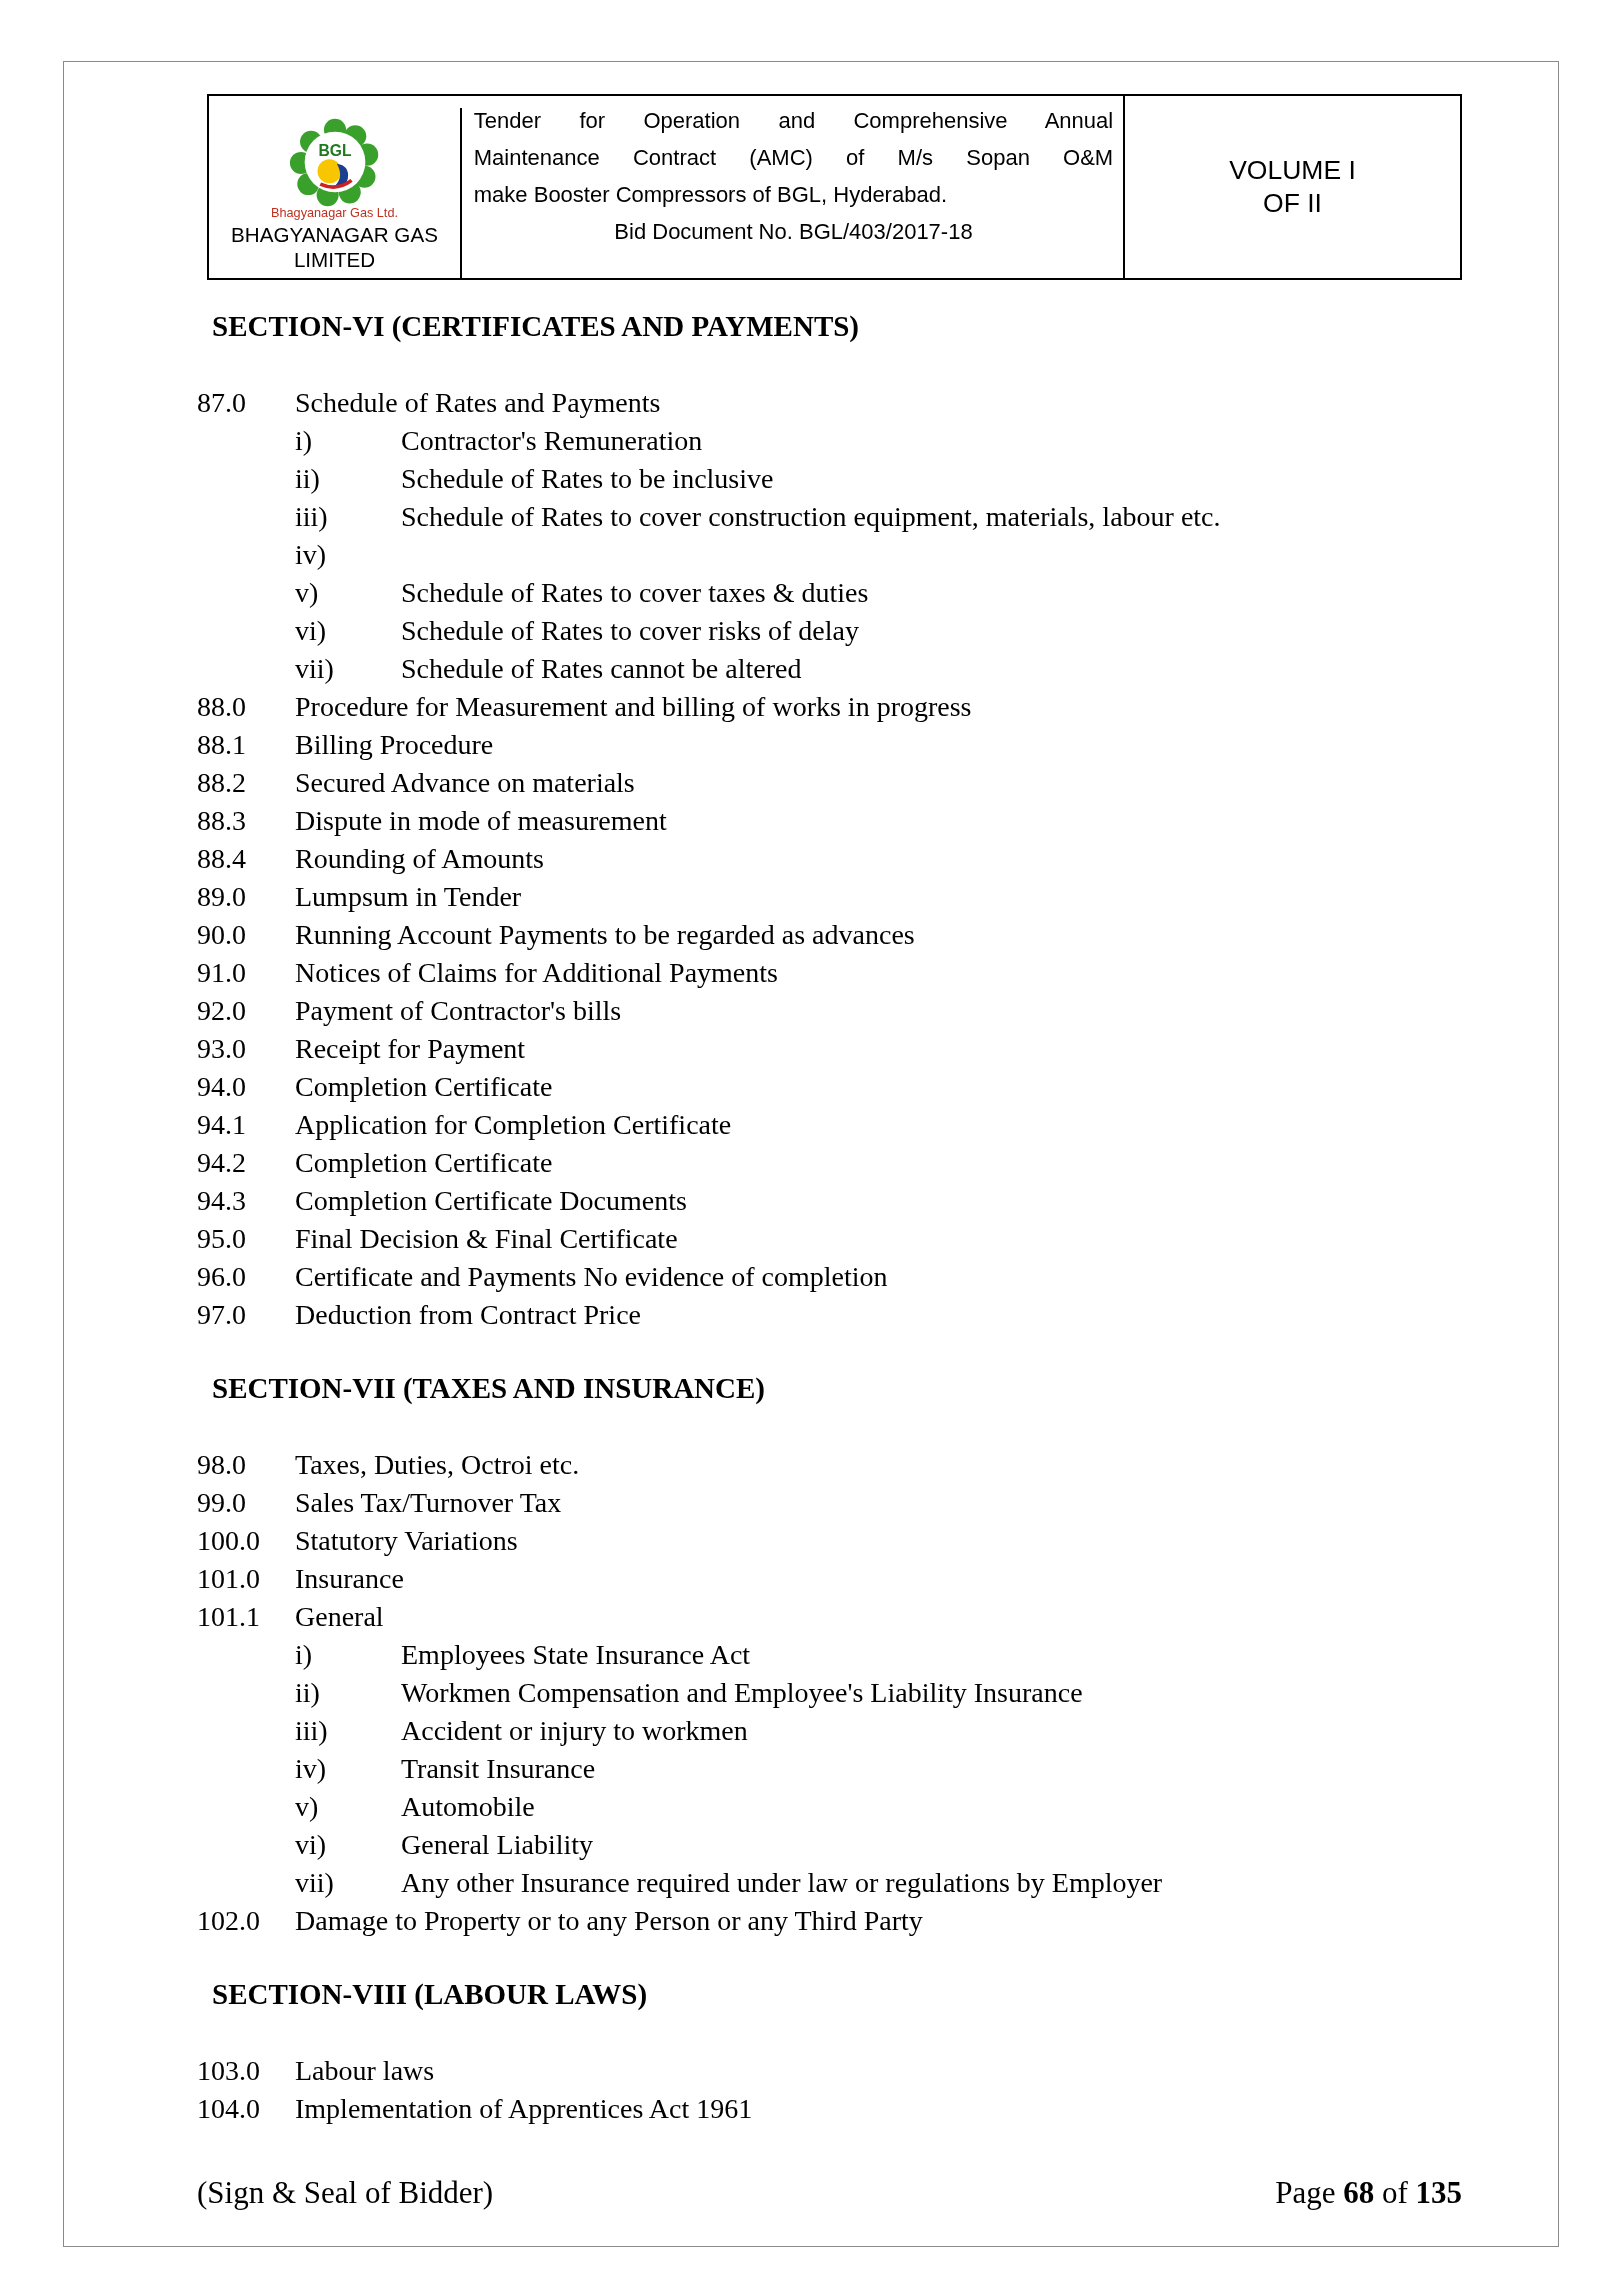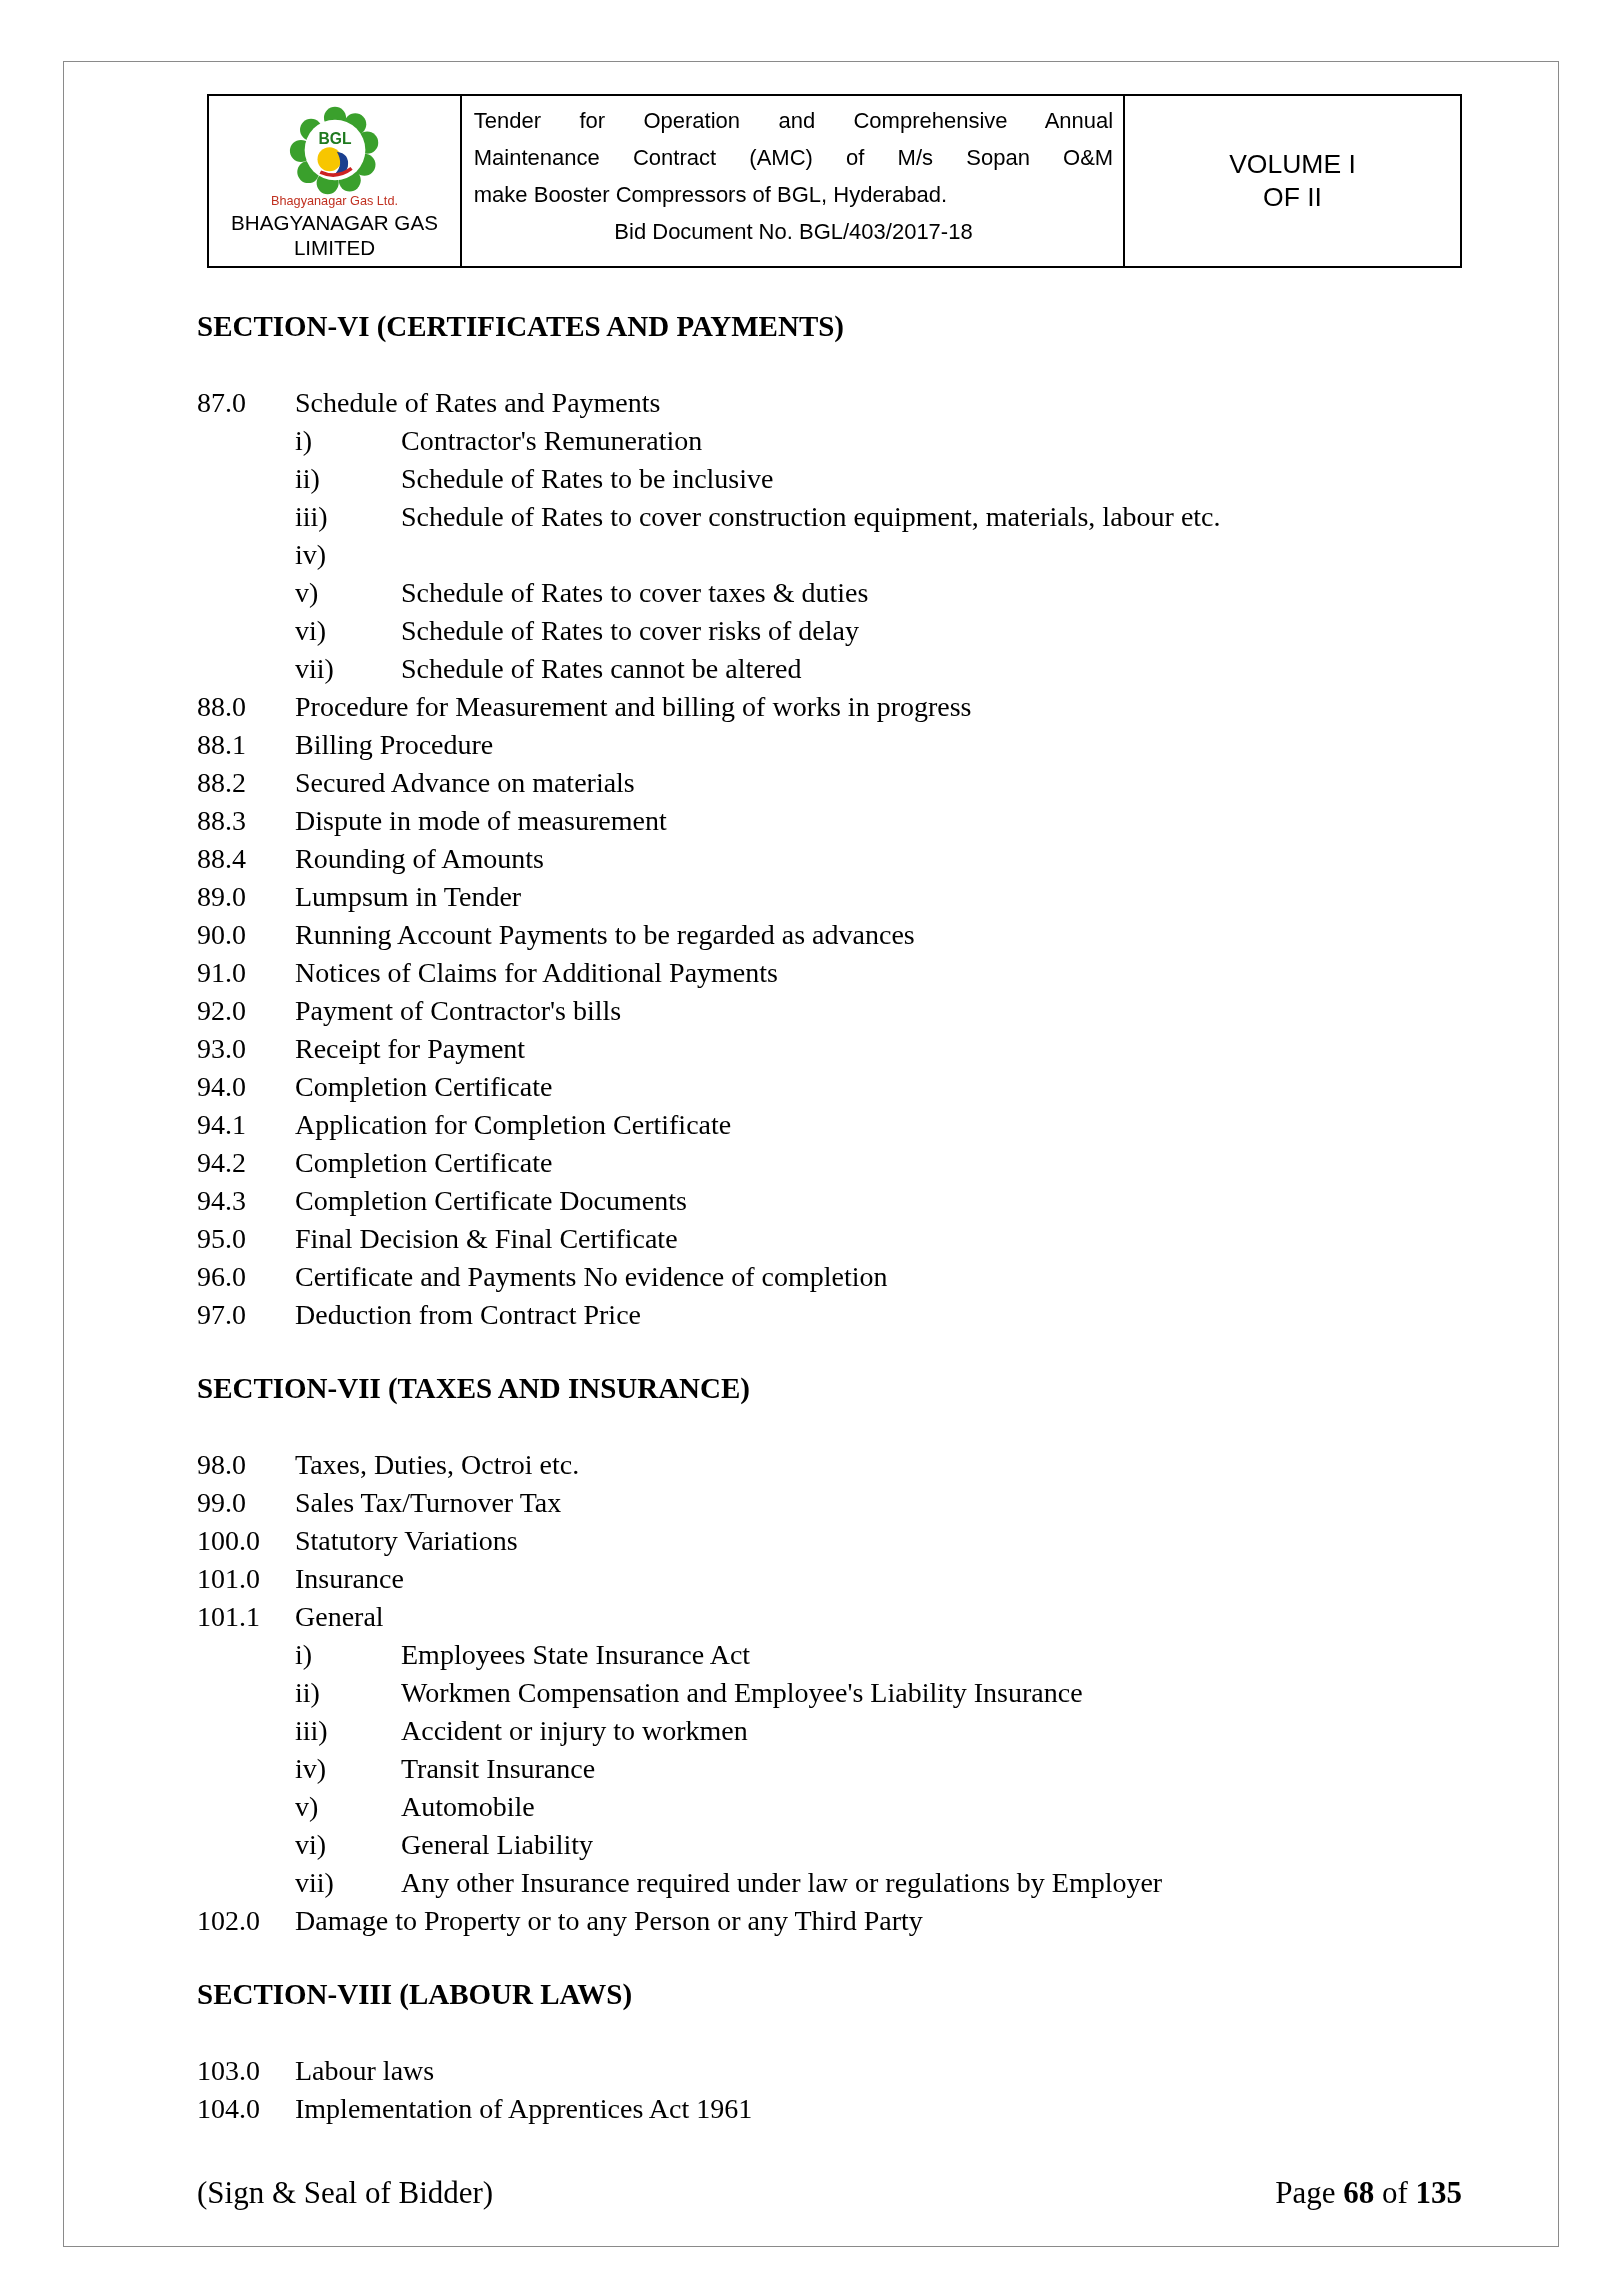--- a/index.html
+++ b/index.html
@@ -12,21 +12,21 @@
     border:1px solid #8a8a8a;box-sizing:border-box;background:#fff;
   }
   
   .header{
     position:absolute;left:143px;top:32px;width:1255px;display:flex;
     border:2px solid #000;box-sizing:border-box;
   }
   .cell-logo{
     width:253px;border-right:2px solid #000;box-sizing:border-box;
     display:flex;flex-direction:column;align-items:center;
-    padding:7.8px 3.9px 5.9px;text-align:center;
+    padding:7.8px 3.9px 5.9px;text-align:center;margin-top:12px;
   }
   .logo-tagline{
     font-family:"Liberation Sans",sans-serif;font-size:12.7px;color:#c03020;
     line-height:14.7px;margin-top:-2px;
   }
   .company-name{
     font-family:"Liberation Sans",sans-serif;font-size:20.6px;line-height:24.5px;
     margin-top:2.9px;color:#000;
   }
   .cell-title{
@@ -40,21 +40,21 @@
   .cell-volume{
     flex:1;display:flex;flex-direction:column;align-items:center;justify-content:center;
     font-family:"Liberation Sans",sans-serif;font-size:26.5px;line-height:33px;
   }
   
   .toc{
     position:absolute;left:133px;top:245px;width:1313px;
     font-size:28px;line-height:38px;
   }
   .section + .section{margin-top:35px;}
-  .section-heading{font-weight:700;font-size:29px;margin:0 0 39px 0;}
+  .section-heading{font-weight:700;font-size:29px;margin:0 0 39px 15px;}
   .toc-row{display:flex;}
   .toc-row .num{flex:0 0 98px;}
   .toc-row .label{white-space:pre-wrap;}
   .toc-row.sub{padding-left:98px;}
   .toc-row.sub .num{flex:0 0 106px;}
   
   .footer{
     position:absolute;left:133px;right:96px;bottom:35px;
     display:flex;justify-content:space-between;align-items:baseline;
     font-size:31px;

